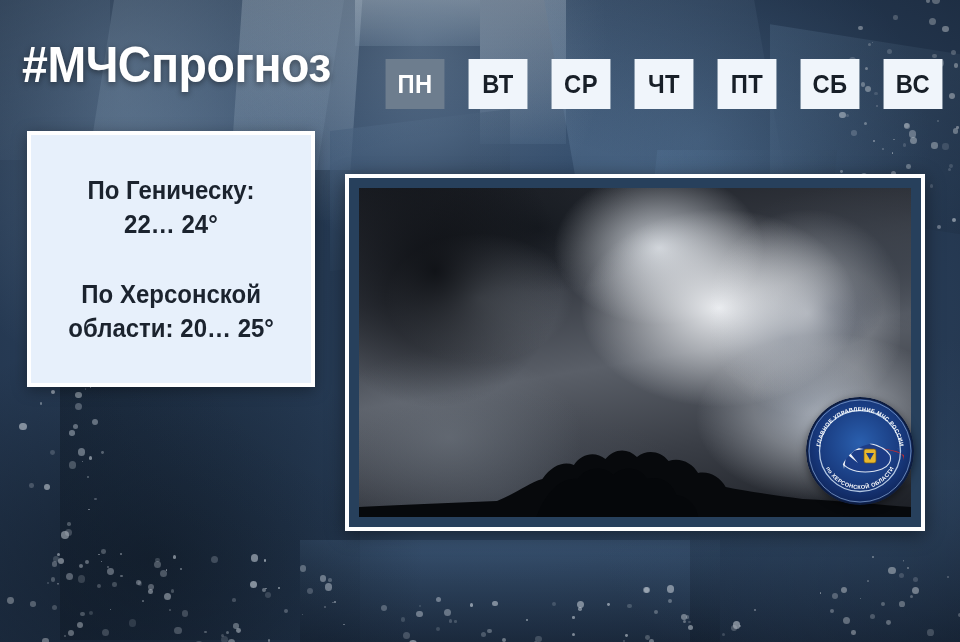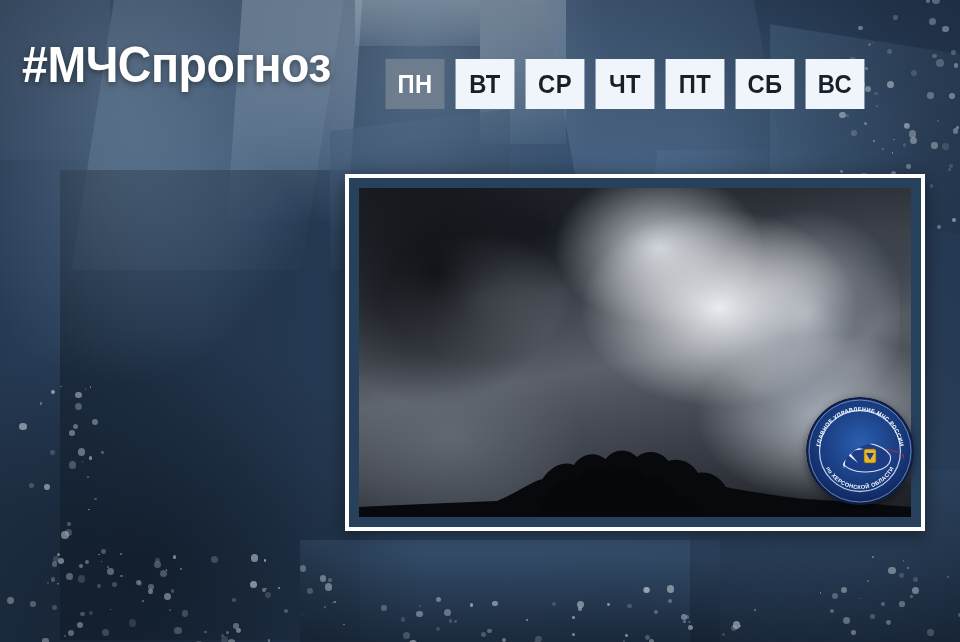--- a/index.html
+++ b/index.html
@@ -94,21 +94,21 @@
     transform-origin: left center;
     text-shadow: 0 2px 7px rgba(0,0,0,.45);
     white-space: nowrap;
   }
 
   
   .days {
     position: absolute;
     left: 384px; top: 59px;
     display: flex;
-    gap: 8px;
+    gap: 21px;
   }
   .day {
     width: 62px; height: 50px;
     background: #f0f5fb;
     color: #181f28;
     font-size: 25px;
     font-weight: 700;
     display: flex;
     align-items: center;
     justify-content: center;
@@ -492,20 +492,30 @@
   <div class="days" id="days">
       <div class="day active">ПН</div>
       <div class="day">ВТ</div>
       <div class="day">СР</div>
       <div class="day">ЧТ</div>
       <div class="day">ПТ</div>
       <div class="day">СБ</div>
       <div class="day">ВС</div>
     </div>
 
+  <div class="temp-panel">
+    <div class="temp-block">
+      <div>По Геническу:</div>
+      <div>22… 24°</div>
+    </div>
+    <div class="temp-block">
+      <div>По Херсонской</div>
+      <div>области: 20… 25°</div>
+    </div>
+  </div>
 
 
   <div class="photo-frame">
     <div class="photo">
       <div class="sky"></div>
       <div class="sky-dark-left"></div>
       <div class="sky-bright"></div>
       <div class="trees">
         <svg viewBox="0 0 560 96" preserveAspectRatio="none" aria-hidden="true">
           <path fill="#07090c" d="M0,96 L0,86 C40,84 90,82 140,80

